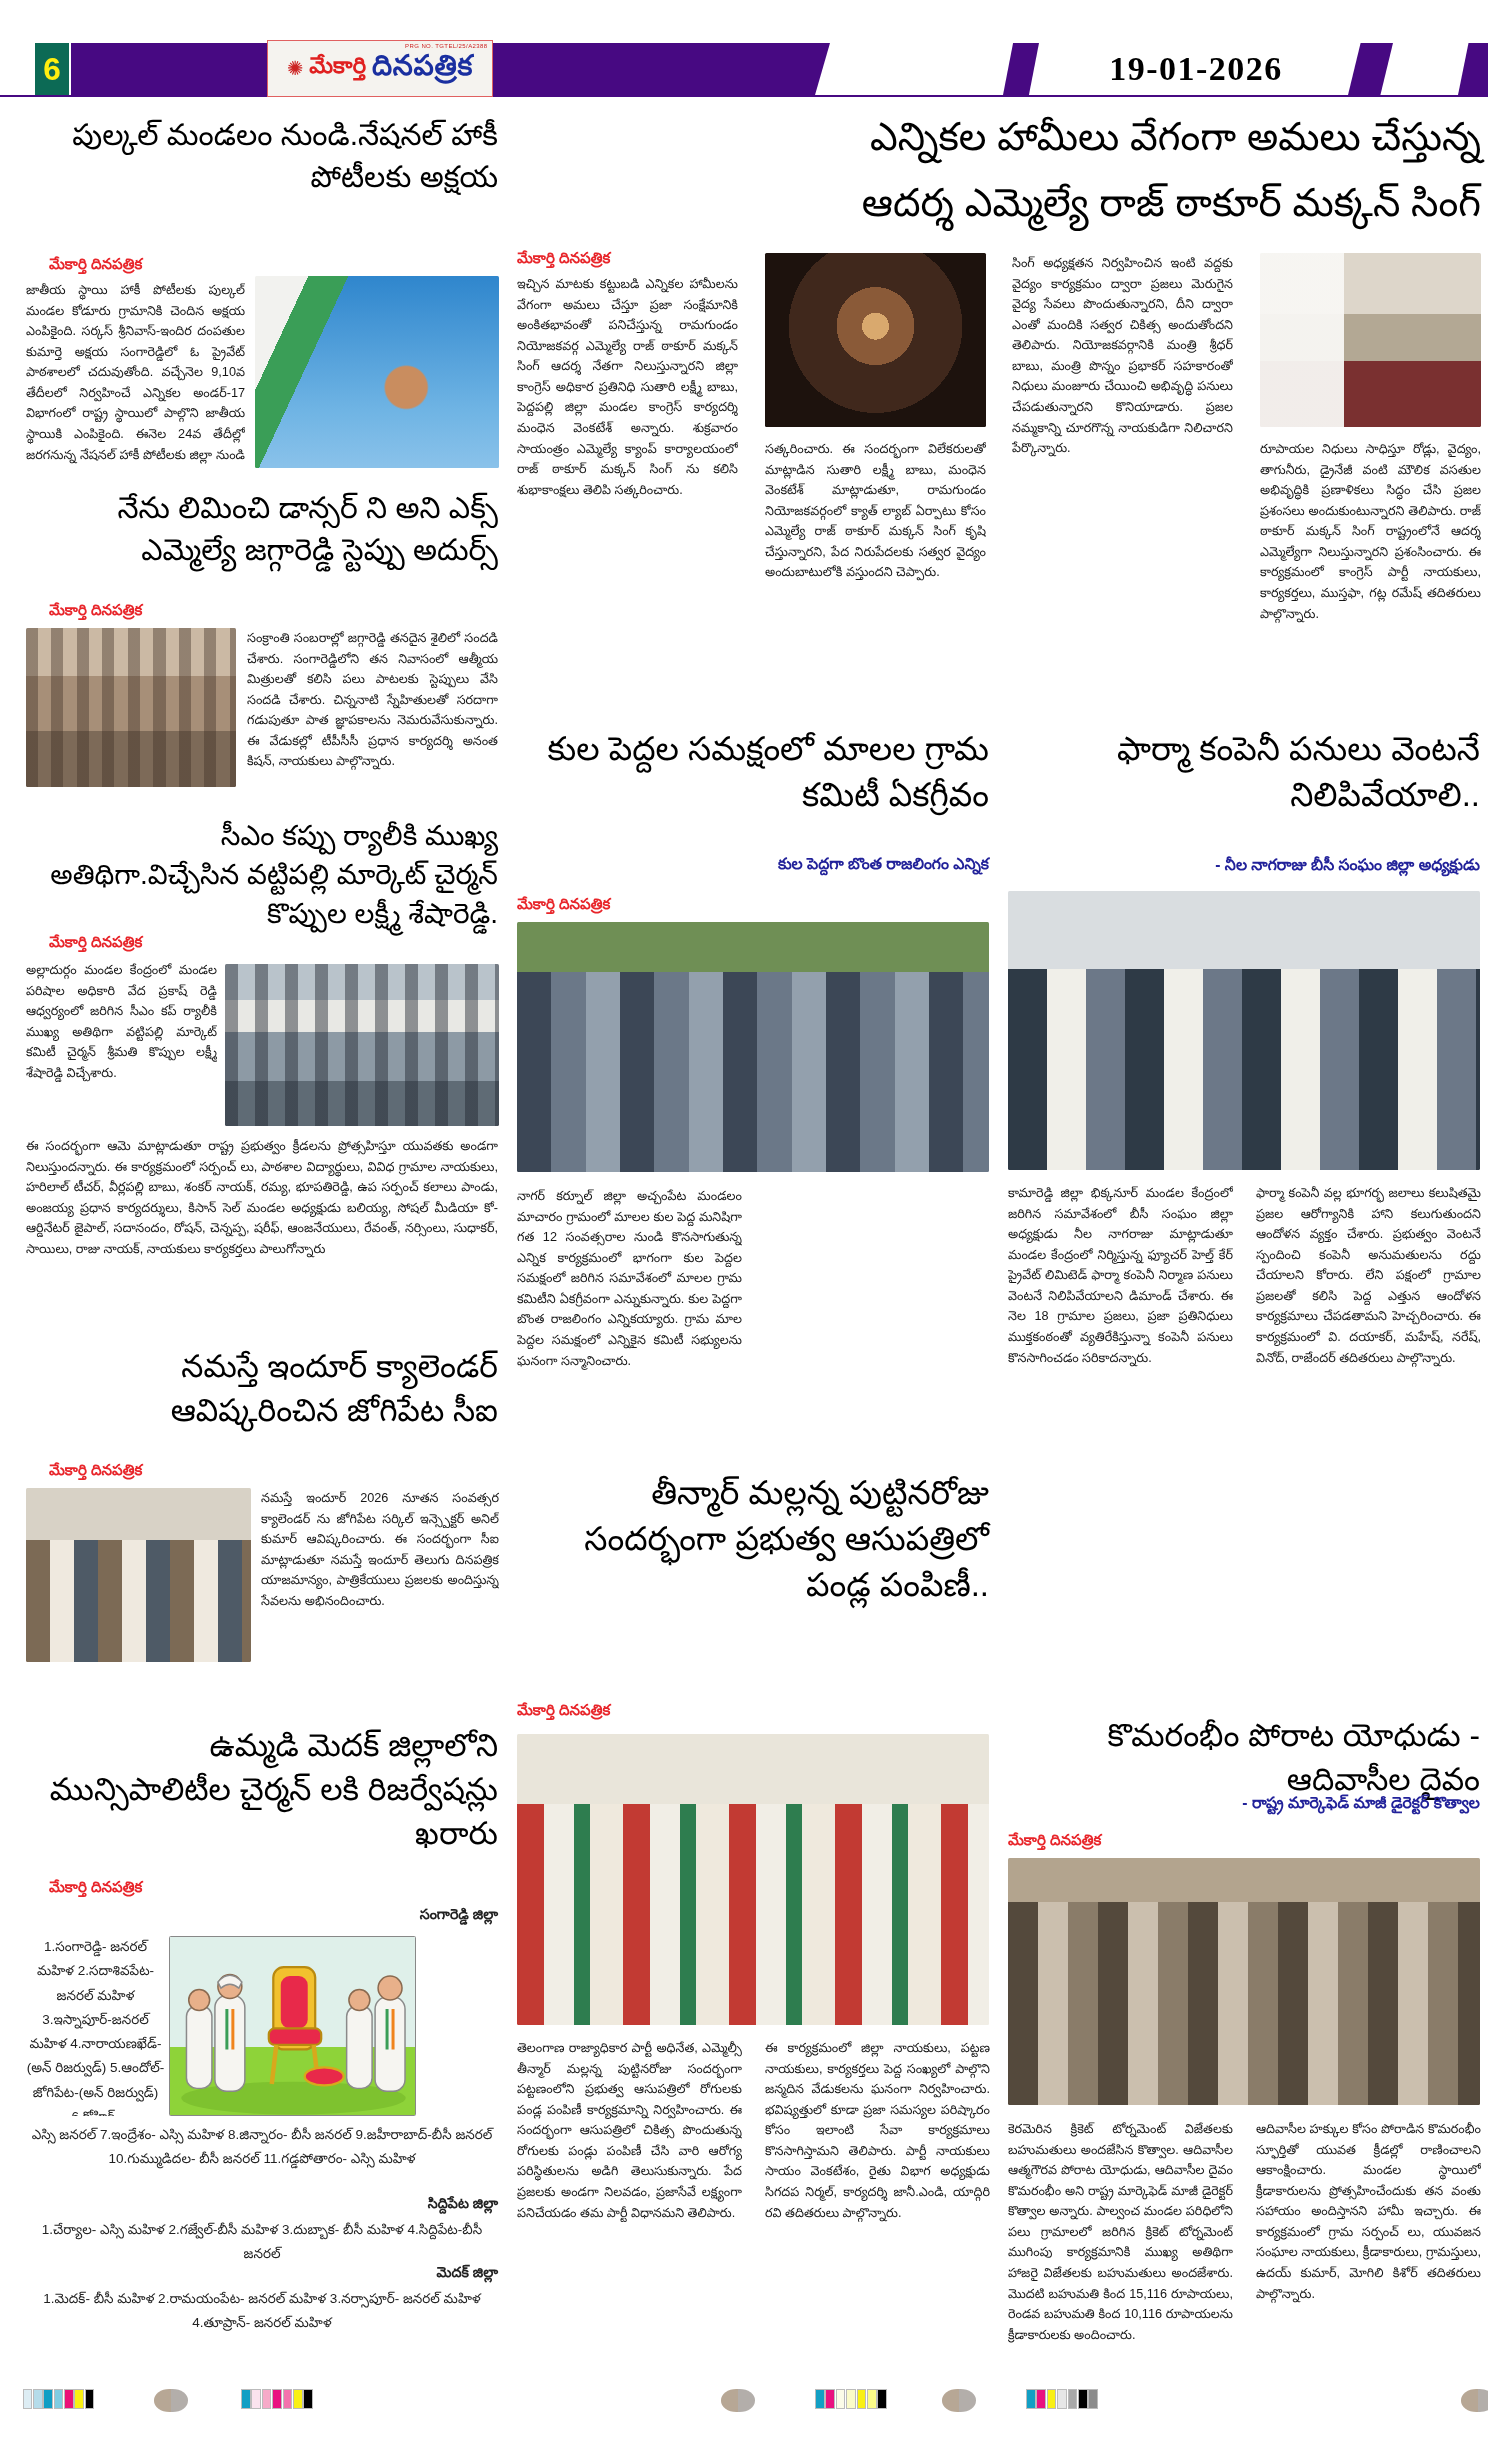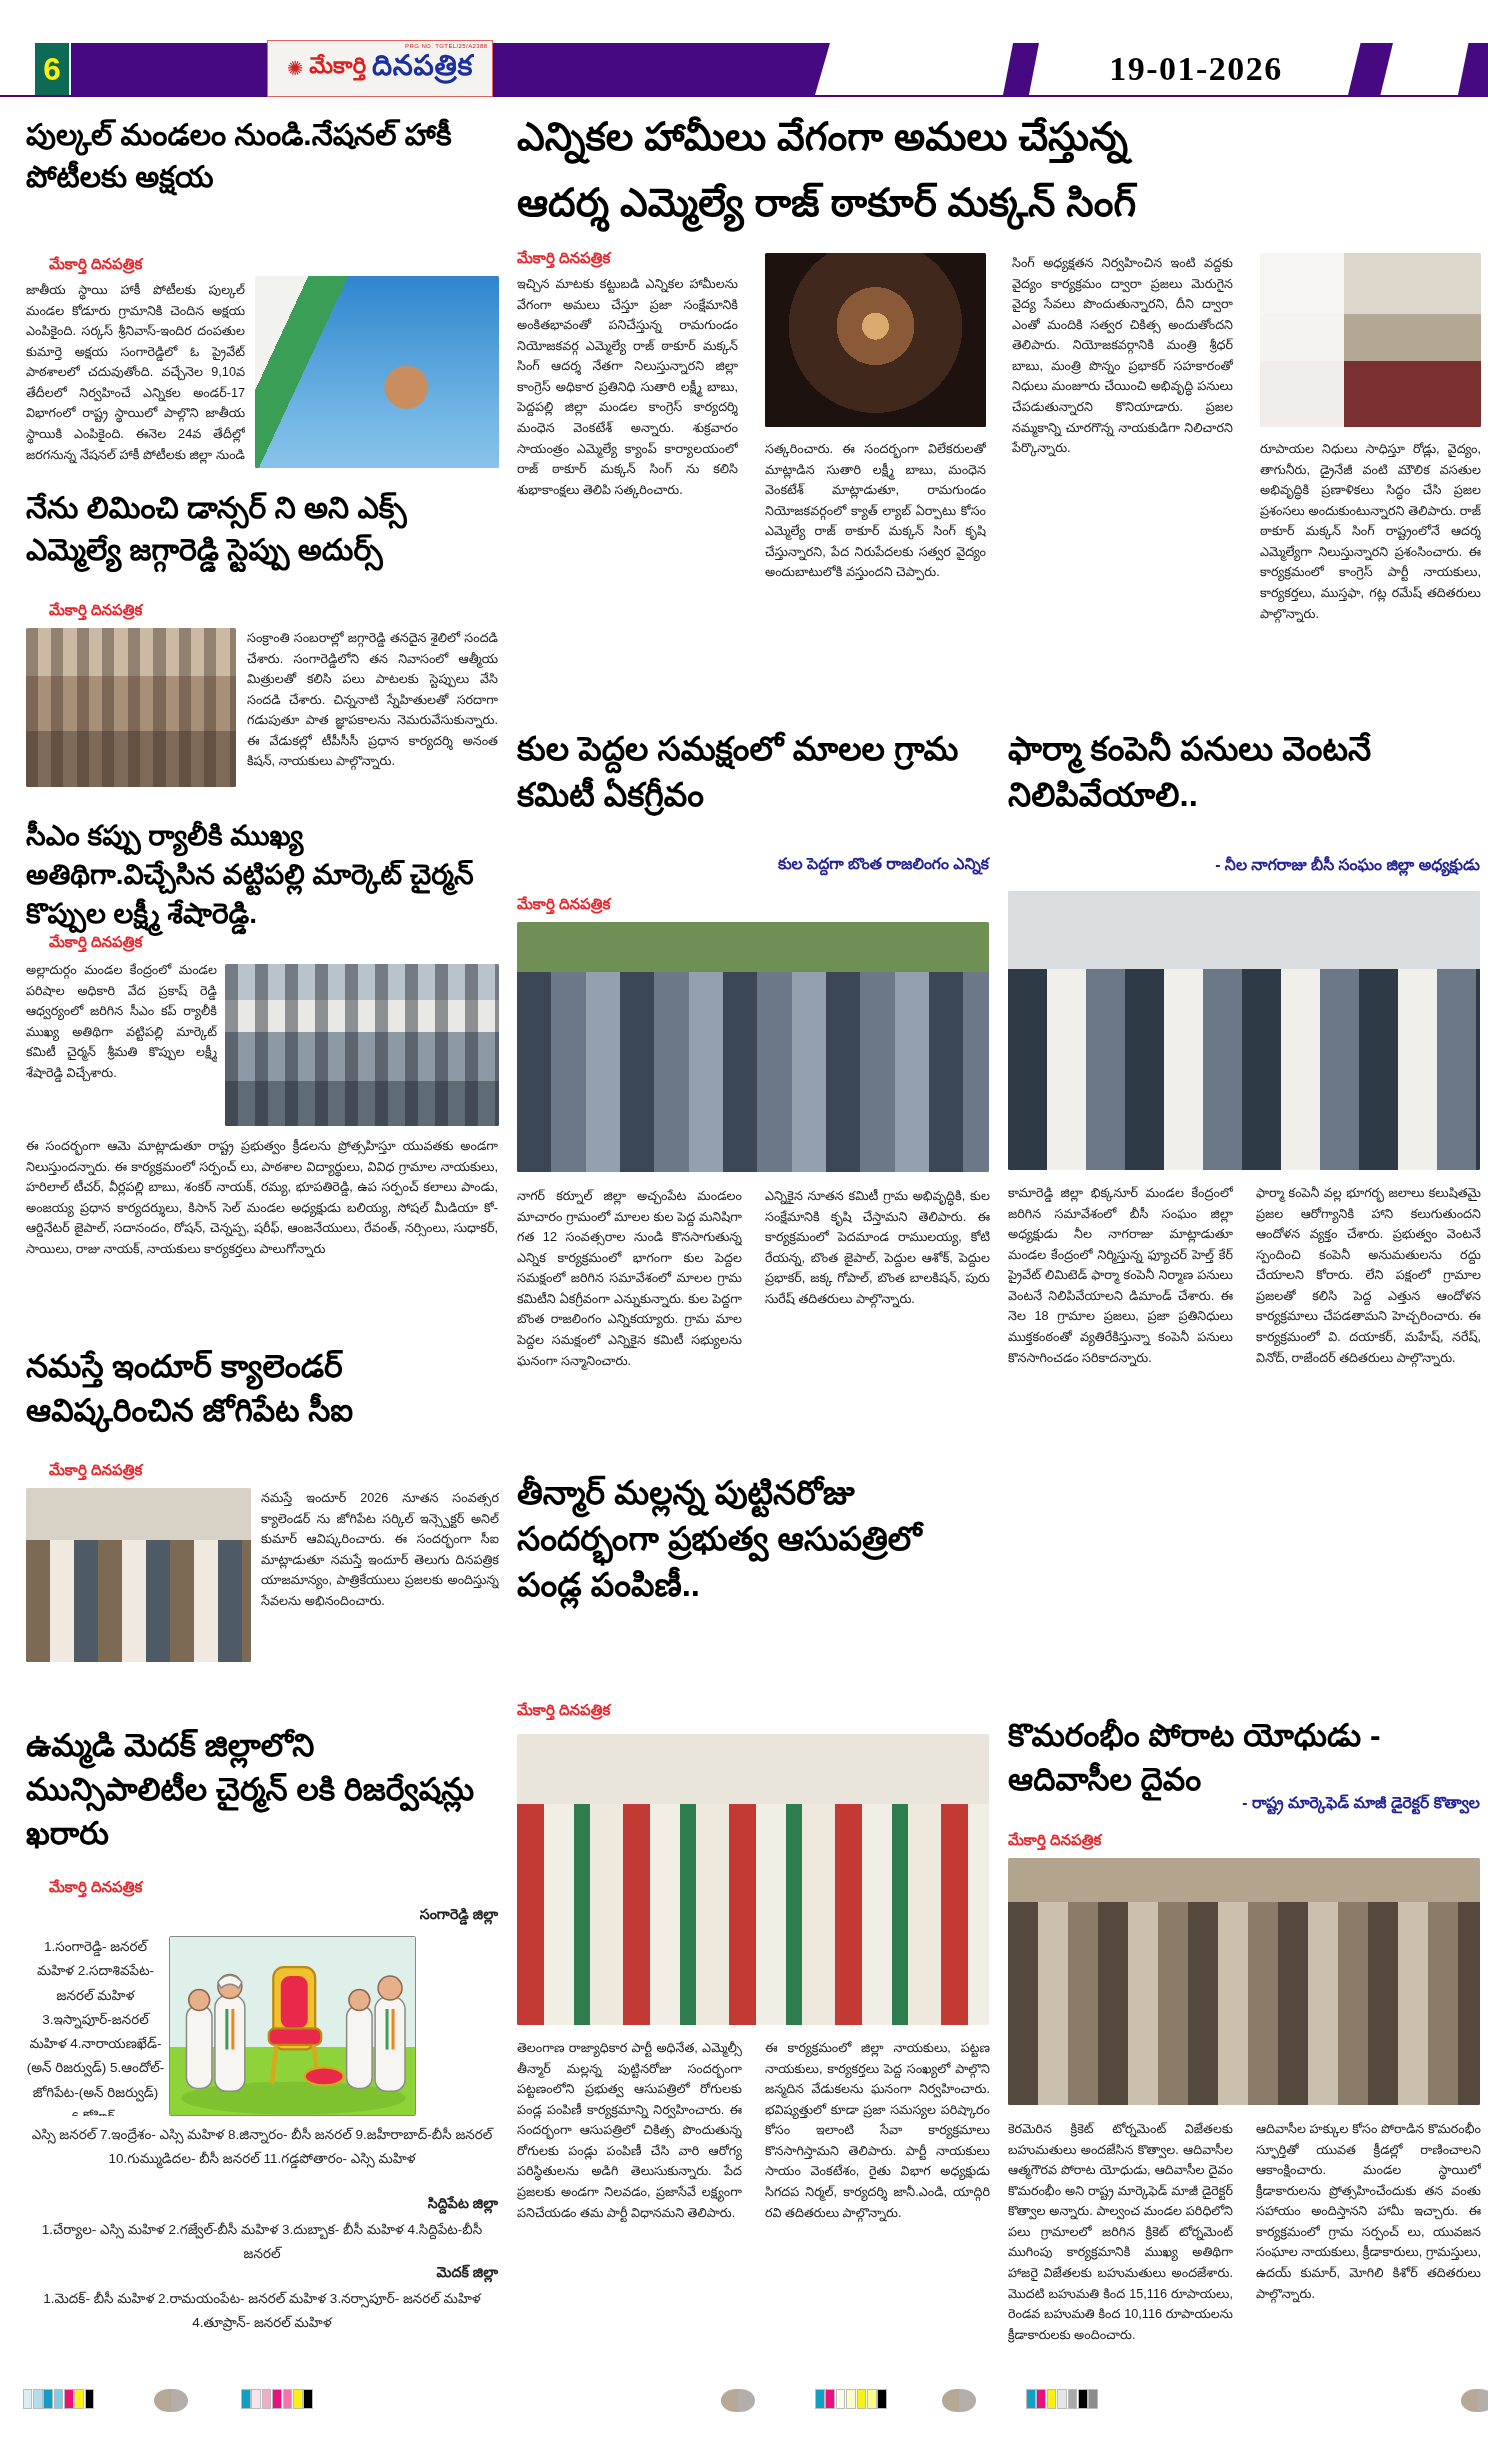--- a/index.html
+++ b/index.html
@@ -15,21 +15,21 @@
   .purple-wedge-r{background:#470982;clip-path:polygon(35% 0,100% 0,100% 100%,0 100%);}
   .masthead{background:#f5f3ef;border:1.5px solid #e06060;display:flex;align-items:center;
             justify-content:center;gap:6px;box-sizing:border-box;}
   .masthead .reg{position:absolute;top:1.5px;right:4.5px;font-size:6px;color:#cc2222;letter-spacing:0.4px;}
   .masthead .sun{color:#cc2222;font-size:19.5px;line-height:1;}
   .masthead .m1{color:#e02020;font-weight:bold;font-size:22.5px;}
   .masthead .m2{color:#1a2fa0;font-weight:bold;font-size:28.5px;letter-spacing:0.7px;}
   .date{font-family:"Liberation Serif",serif;font-weight:bold;font-size:34px;color:#000;
         display:flex;align-items:center;justify-content:center;letter-spacing:1.5px;}
   
-  .headline{font-weight:bold;color:#000;text-align:left;line-height:1.4;}
+  .headline{font-weight:normal;color:#000;text-align:right;line-height:1.4;}
   .h40{font-size:30px;} .h52{font-size:39px;line-height:1.3;} .h44{font-size:33px;} .h42{font-size:31.5px;}
   .byline{color:#e8252a;font-weight:bold;font-size:15px;}
   .subhead{color:#22229a;font-weight:bold;font-size:15.7px;text-align:right;}
   .body-txt{font-size:12.7px;line-height:1.62;text-align:justify;overflow:hidden;color:#161616;}
   .center-line{font-size:14.2px;text-align:right;color:#222;font-weight:bold;}
   .list-txt{font-size:13.5px;line-height:1.8;text-align:center;color:#222;overflow:hidden;}
   
   .photo{overflow:hidden;border-radius:1.5px;}
   .ph-hockey{background:
       radial-gradient(circle at 62% 58%, #c98d5f 0 11%, rgba(0,0,0,0) 12%),
@@ -161,21 +161,20 @@
   <div class="abs body-txt" style="left:765px;top:439px;width:221px;height:259px;">సత్కరించారు. ఈ సందర్భంగా విలేకరులతో మాట్లాడిన సుతారి లక్ష్మీ బాబు, మంధెన వెంకటేశ్ మాట్లాడుతూ, రామగుండం నియోజకవర్గంలో క్యాత్ ల్యాబ్ ఏర్పాటు కోసం ఎమ్మెల్యే రాజ్ ఠాకూర్ మక్కన్ సింగ్ కృషి చేస్తున్నారని, పేద నిరుపేదలకు సత్వర వైద్యం అందుబాటులోకి వస్తుందని చెప్పారు.</div>
   <div class="abs body-txt" style="left:1012px;top:253px;width:221px;height:445px;">సింగ్ అధ్యక్షతన నిర్వహించిన ఇంటి వద్దకు వైద్యం కార్యక్రమం ద్వారా ప్రజలు మెరుగైన వైద్య సేవలు పొందుతున్నారని, దీని ద్వారా ఎంతో మందికి సత్వర చికిత్స అందుతోందని తెలిపారు. నియోజకవర్గానికి మంత్రి శ్రీధర్ బాబు, మంత్రి పొన్నం ప్రభాకర్ సహకారంతో నిధులు మంజూరు చేయించి అభివృద్ధి పనులు చేపడుతున్నారని కొనియాడారు. ప్రజల నమ్మకాన్ని చూరగొన్న నాయకుడిగా నిలిచారని పేర్కొన్నారు.</div>
   <div class="abs photo ph-light" style="left:1260px;top:253px;width:221px;height:174px;"></div>
   <div class="abs body-txt" style="left:1260px;top:439px;width:221px;height:259px;">రూపాయల నిధులు సాధిస్తూ రోడ్లు, వైద్యం, తాగునీరు, డ్రైనేజీ వంటి మౌలిక వసతుల అభివృద్ధికి ప్రణాళికలు సిద్ధం చేసి ప్రజల ప్రశంసలు అందుకుంటున్నారని తెలిపారు. రాజ్ ఠాకూర్ మక్కన్ సింగ్ రాష్ట్రంలోనే ఆదర్శ ఎమ్మెల్యేగా నిలుస్తున్నారని ప్రశంసించారు. ఈ కార్యక్రమంలో కాంగ్రెస్ పార్టీ నాయకులు, కార్యకర్తలు, ముస్తఫా, గట్ల రమేష్ తదితరులు పాల్గొన్నారు.</div>
 
   <div class="abs headline h44" style="left:517px;top:726px;width:472px;height:120px;">కుల పెద్దల సమక్షంలో మాలల గ్రామ కమిటీ ఏకగ్రీవం</div>
   <div class="abs subhead" style="left:517px;top:855px;width:472px;height:21px;">కుల పెద్దగా బొంత రాజలింగం ఎన్నిక</div>
   <div class="abs byline" style="left:517px;top:895px;width:225px;height:19.5px;">మేకార్తి దినపత్రిక</div>
   <div class="abs photo ph-group-green" style="left:517px;top:922px;width:472px;height:250px;"></div>
   <div class="abs body-txt" style="left:517px;top:1186px;width:225px;height:276px;">నాగర్ కర్నూల్ జిల్లా అచ్చంపేట మండలం మాచారం గ్రామంలో మాలల కుల పెద్ద మనిషిగా గత 12 సంవత్సరాల నుండి కొనసాగుతున్న ఎన్నిక కార్యక్రమంలో భాగంగా కుల పెద్దల సమక్షంలో జరిగిన సమావేశంలో మాలల గ్రామ కమిటీని ఏకగ్రీవంగా ఎన్నుకున్నారు. కుల పెద్దగా బొంత రాజలింగం ఎన్నికయ్యారు. గ్రామ మాల పెద్దల సమక్షంలో ఎన్నికైన కమిటీ సభ్యులను ఘనంగా సన్మానించారు.</div>
-  <div class="abs body-txt" style="left:765px;top:1186px;width:225px;height:276px;">ఎన్నికైన నూతన కమిటీ గ్రామ అభివృద్ధికి, కుల సంక్షేమానికి కృషి చేస్తామని తెలిపారు. ఈ కార్యక్రమంలో పెదమాండ రాములయ్య, కోటి రేయన్న, బొంత జైపాల్, పెద్దుల ఆశోక్, పెద్దుల ప్రభాకర్, జక్క గోపాల్, బొంత బాలకిషన్, పురు సురేష్ తదితరులు పాల్గొన్నారు.</div>
 
   <div class="abs headline h44" style="left:517px;top:1470px;width:472px;height:217px;">తీన్మార్ మల్లన్న పుట్టినరోజు సందర్భంగా ప్రభుత్వ ఆసుపత్రిలో పండ్ల పంపిణీ..</div>
   <div class="abs byline" style="left:517px;top:1701px;width:225px;height:19.5px;">మేకార్తి దినపత్రిక</div>
   <div class="abs photo ph-hospital" style="left:517px;top:1734px;width:472px;height:291px;"></div>
   <div class="abs body-txt" style="left:517px;top:2038px;width:225px;height:294px;">తెలంగాణ రాజ్యాధికార పార్టీ అధినేత, ఎమ్మెల్సీ తీన్మార్ మల్లన్న పుట్టినరోజు సందర్భంగా పట్టణంలోని ప్రభుత్వ ఆసుపత్రిలో రోగులకు పండ్ల పంపిణీ కార్యక్రమాన్ని నిర్వహించారు. ఈ సందర్భంగా ఆసుపత్రిలో చికిత్స పొందుతున్న రోగులకు పండ్లు పంపిణీ చేసి వారి ఆరోగ్య పరిస్థితులను అడిగి తెలుసుకున్నారు. పేద ప్రజలకు అండగా నిలవడం, ప్రజాసేవే లక్ష్యంగా పనిచేయడం తమ పార్టీ విధానమని తెలిపారు.</div>
   <div class="abs body-txt" style="left:765px;top:2038px;width:225px;height:294px;">ఈ కార్యక్రమంలో జిల్లా నాయకులు, పట్టణ నాయకులు, కార్యకర్తలు పెద్ద సంఖ్యలో పాల్గొని జన్మదిన వేడుకలను ఘనంగా నిర్వహించారు. భవిష్యత్తులో కూడా ప్రజా సమస్యల పరిష్కారం కోసం ఇలాంటి సేవా కార్యక్రమాలు కొనసాగిస్తామని తెలిపారు. పార్టీ నాయకులు సాయం వెంకటేశం, రైతు విభాగ అధ్యక్షుడు సిగదప నిర్మల్, కార్యదర్శి జానీ.ఎండి, యాద్గిరి రవి తదితరులు పాల్గొన్నారు.</div>
 
   <div class="abs headline h44" style="left:1008px;top:726px;width:472px;height:120px;">ఫార్మా కంపెనీ పనులు వెంటనే నిలిపివేయాలి..</div>
   <div class="abs subhead" style="left:1008px;top:856px;width:472px;height:21px;">- నీల నాగరాజు బీసీ సంఘం జిల్లా అధ్యక్షుడు</div>
   <div class="abs photo ph-group-wall" style="left:1008px;top:891px;width:472px;height:279px;"></div>

